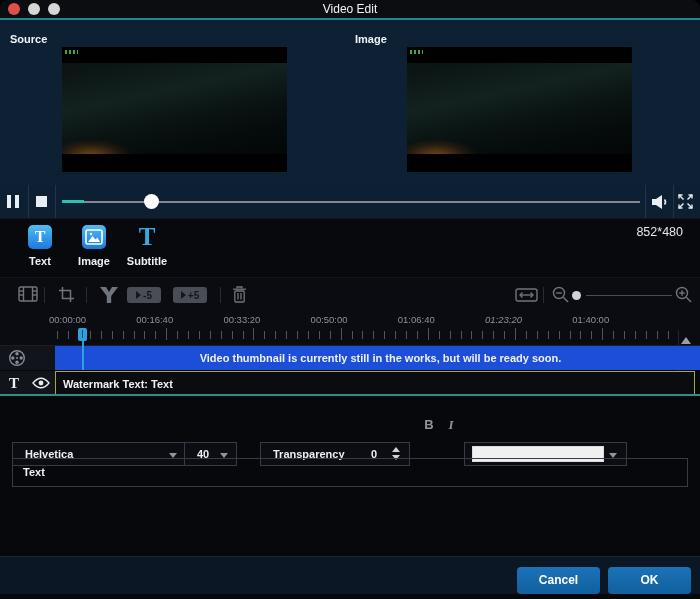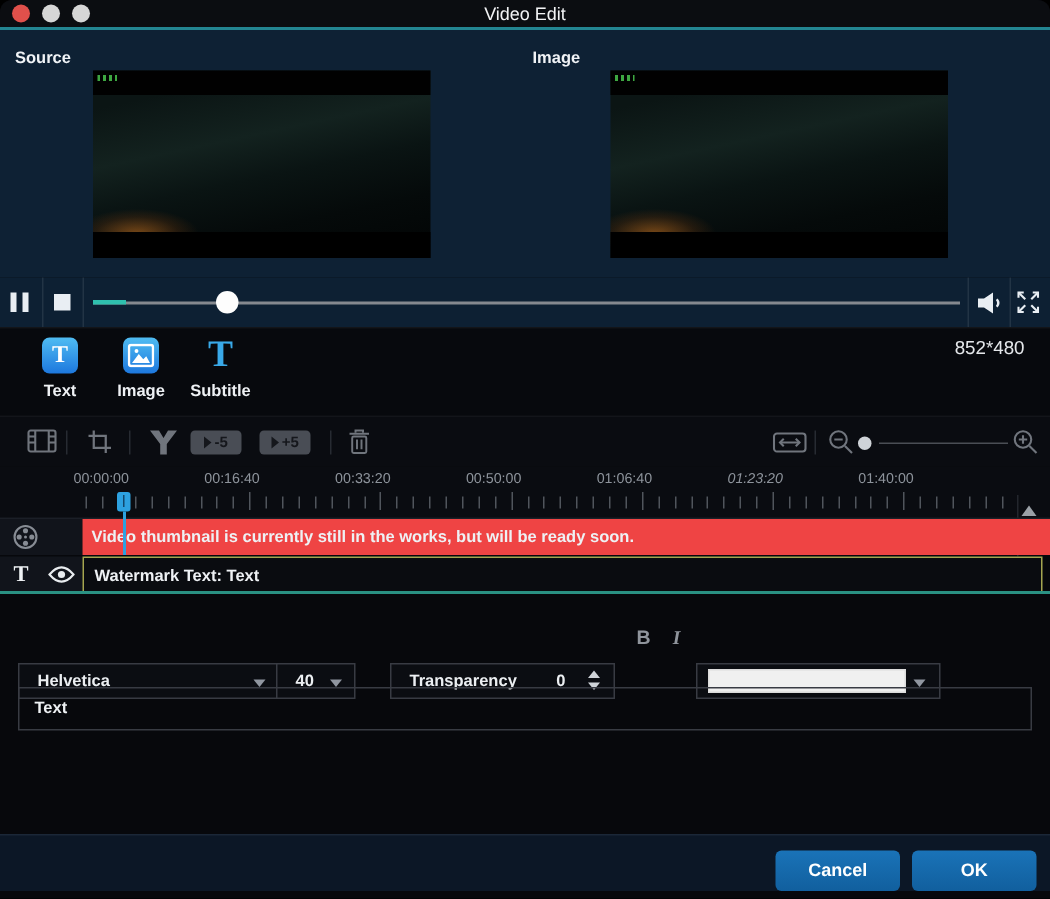--- a/index.html
+++ b/index.html
@@ -77,21 +77,21 @@
   .scroll-up { position:absolute; left:681px; top:337px; width:0; height:0; cursor:pointer;
                border-left:5px solid rgba(0,0,0,0); border-right:5px solid rgba(0,0,0,0); border-bottom:7px solid #9aa0a6; }
 
   
   .tracks { position:absolute; left:0; top:345px; width:700px; height:49px; border-top:1px solid #1b1f27; }
   .trow { position:absolute; left:0; width:700px; height:24px; }
   .trow.r1 { top:0; } .trow.r2 { top:25px; }
   .tcell-left { position:absolute; left:0; top:0; width:55px; height:24px; background:#11141b; }
   .tcell-content { position:absolute; left:55px; top:0; height:24px; color:#eef1f4; font-size:11px; font-weight:bold;
                    line-height:24px; white-space:nowrap; overflow:hidden; }
-  .r1 .tcell-content { width:645px; background:#ef4444; padding-left:6px; }
+  .r1 .tcell-content { width:645px; background:#1d4ed8; padding-left:6px;text-align:center; }
   .r2 .tcell-content { width:640px; background:#0a0c10; border:1px solid #a5a550; padding-left:7px; cursor:pointer; }
   .trackT { position:absolute; left:9px; top:3px; font-family:"Liberation Serif",serif; font-weight:bold; font-size:15px; color:#eef1f4; line-height:18px; }
   .teal-divider { position:absolute; left:0; top:394px; width:700px; height:2px; background:#2a9183; }
 
   
   .props { position:absolute; left:0; top:396px; width:700px; height:160px; background:#07080c; }
   .pbox { position:absolute; top:17px; height:24px; border:1px solid #383b43; background:#0b0d12; color:#eceff2;
           font-size:11px; font-weight:bold; line-height:22px; cursor:pointer;margin-top:29px; }
   .caret { position:absolute; top:10px; width:0; height:0;
            border-left:4px solid rgba(0,0,0,0); border-right:4px solid rgba(0,0,0,0); border-top:5px solid #9096a0; }

